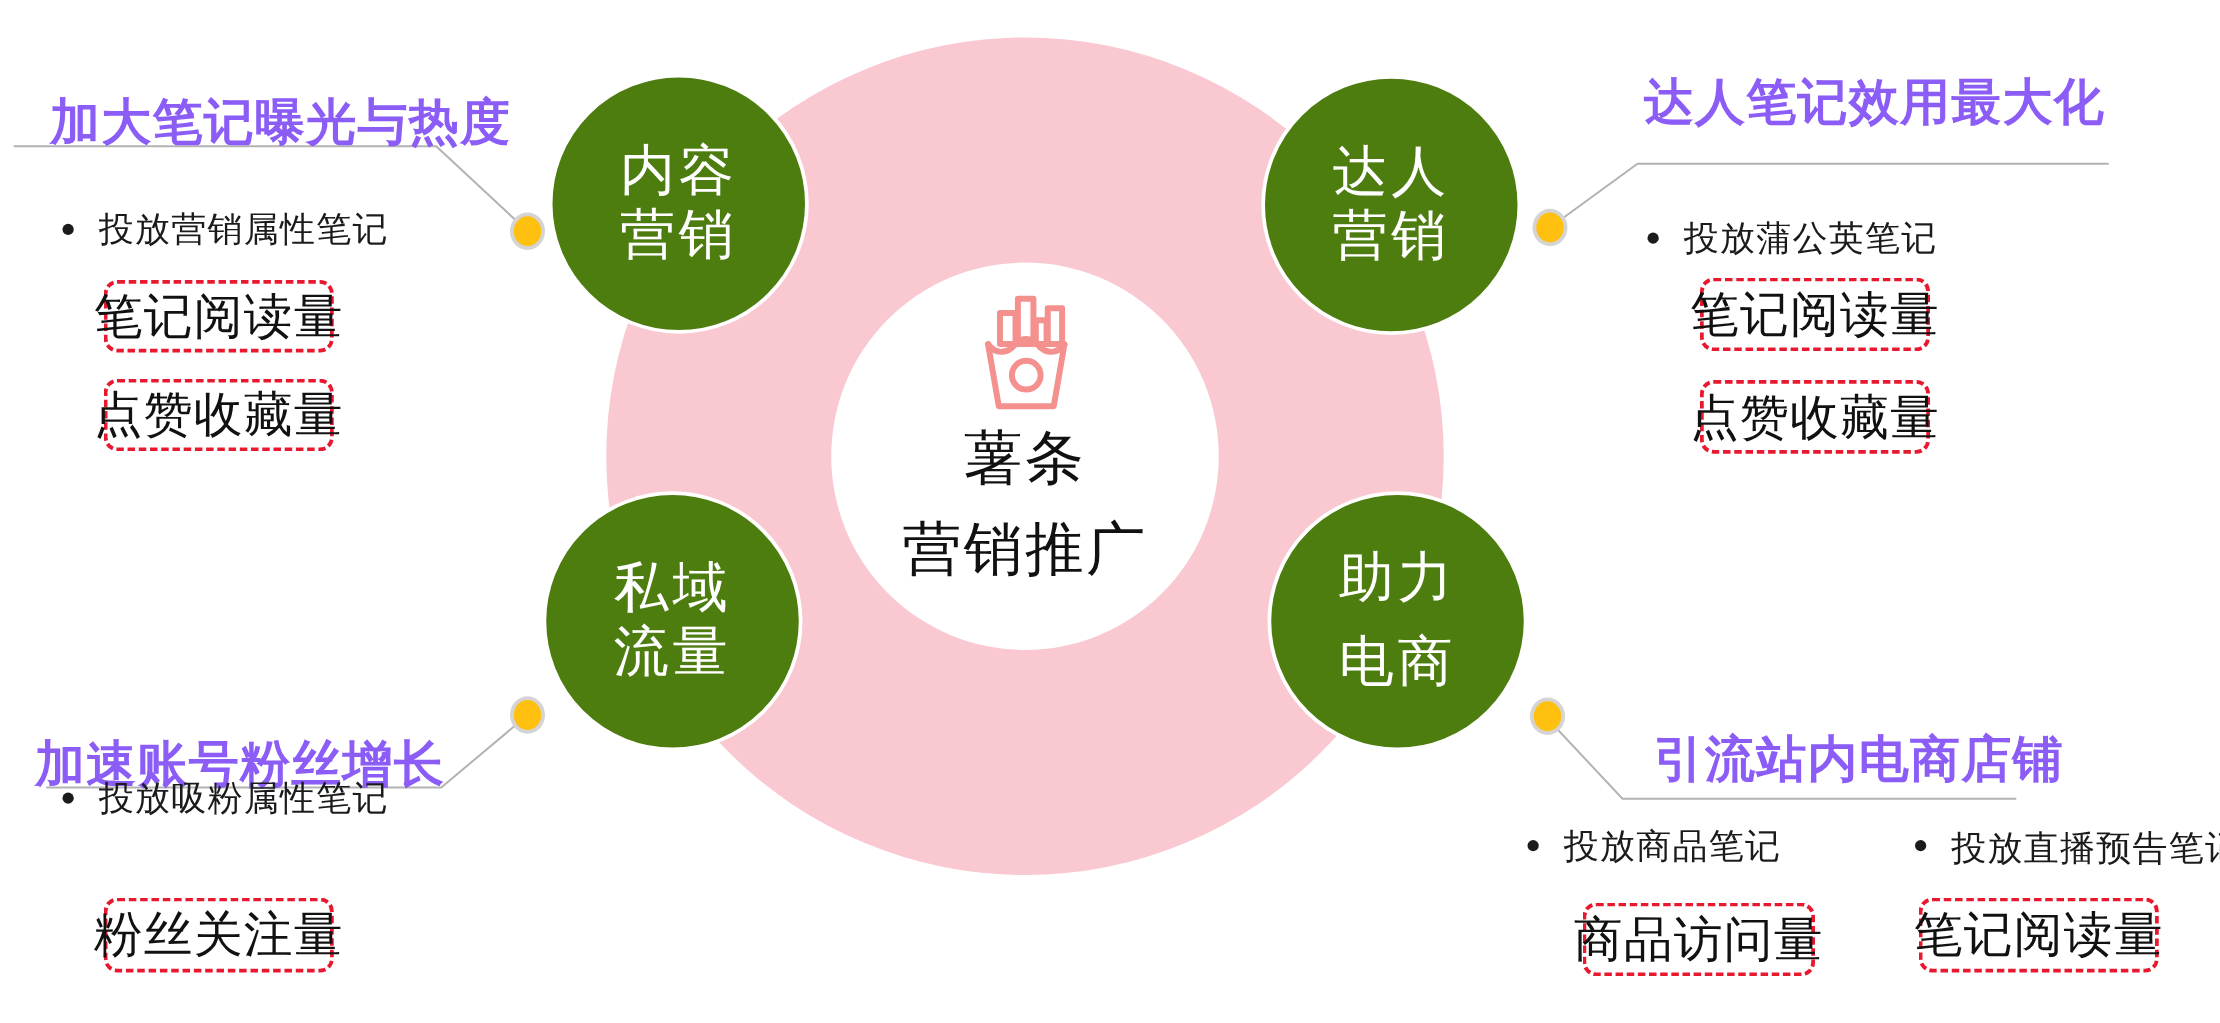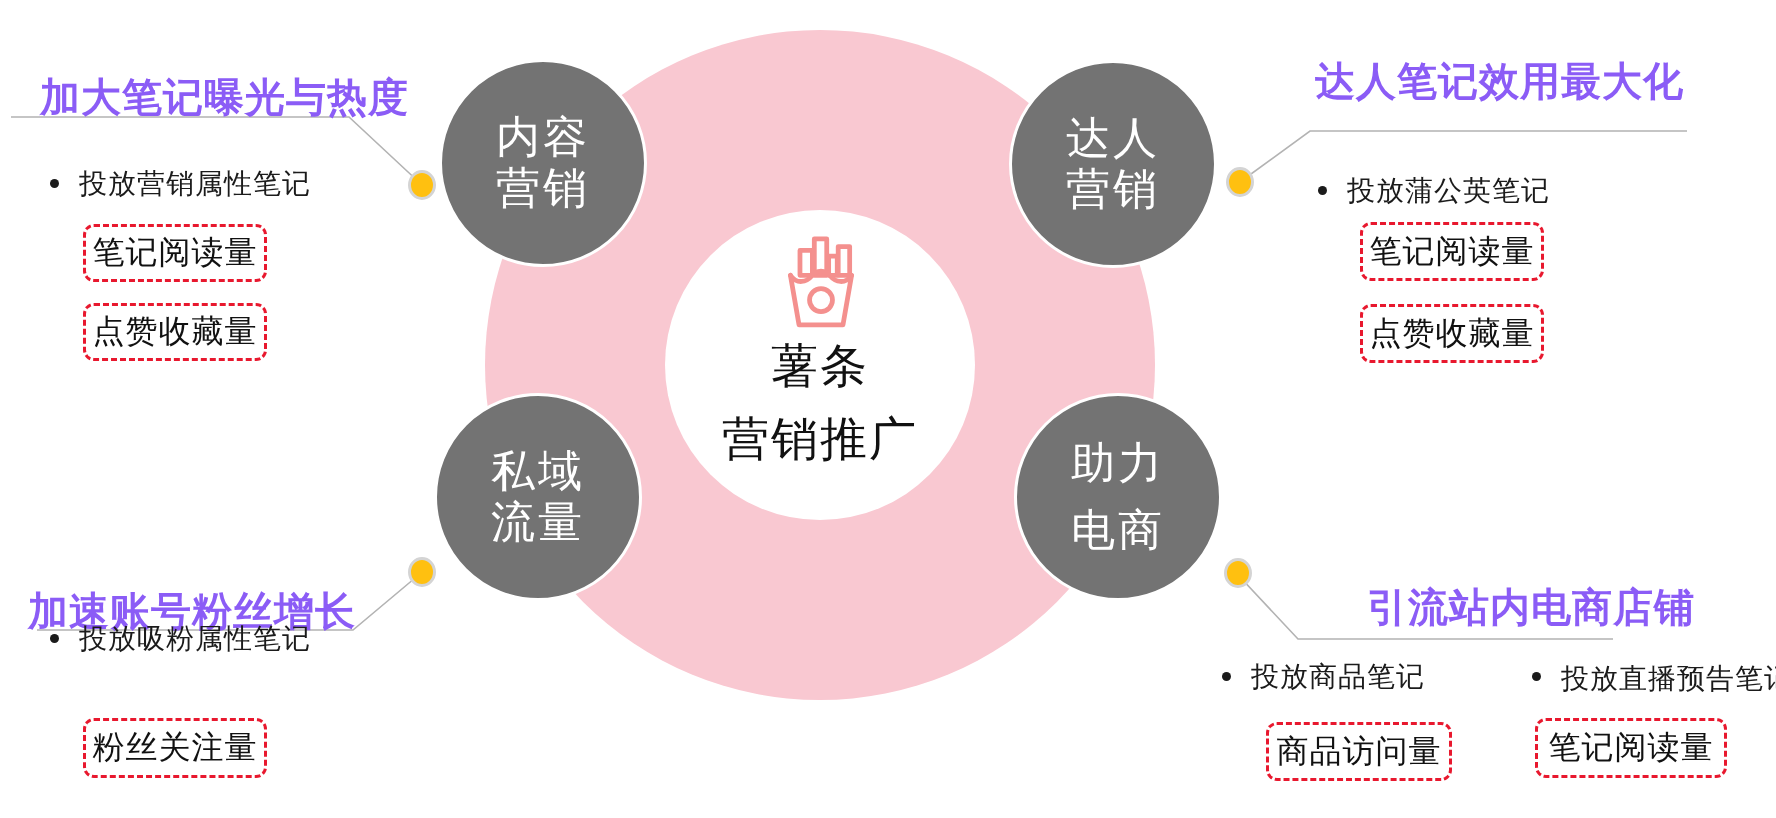--- a/index.html
+++ b/index.html
@@ -19,21 +19,21 @@
     background:#ffffff;z-index:3;
   }
   .center-icon{position:absolute;left:778px;top:233px;z-index:4;}
   .center-line{position:absolute;left:620px;width:400px;text-align:center;
     font-size:47px;color:#111;z-index:4;letter-spacing:2px;}
   .center-line.l1{top:335px;}
   .center-line.l2{top:408px;}
   
   .node{
     position:absolute;width:202px;height:202px;border-radius:50%;
-    background:#737373;border:3px solid #ffffff;box-sizing:content-box;
+    background:#4d7c0f;border:3px solid #ffffff;box-sizing:content-box;
     display:flex;flex-direction:column;align-items:center;justify-content:center;
     z-index:5;color:#fff;font-size:44px;line-height:1.15;letter-spacing:3px;font-weight:500;
     text-align:center;
   }
   .node.tl{left:439px;top:59px;}
   .node.tr{left:1009px;top:60px;}
   .node.bl{left:434px;top:393px;}
   .node.br{left:1014px;top:393px;gap:16px;}
   
   .ydot{
@@ -52,21 +52,21 @@
   }
   .bullet .bdot{
     width:9px;height:9px;border-radius:50%;background:#1b1b1b;
     margin:14px 20px 0 0;flex:0 0 auto;
   }
   .bullet.small{font-size:28px;}
   .bullet.small .bdot{margin-top:12px;}
   
   .metric{
     position:absolute;display:flex;align-items:center;justify-content:center;
-    border:3px dashed #E8182E;border-radius:11px;font-size:32px;color:#111;
+    border:3px dashed #E8182E;border-radius:11px;font-size:39px;color:#111;
     letter-spacing:1px;white-space:nowrap;z-index:7;background:#fff0;
   }
 </style>
 </head>
 <body>
 
 <div class="canvas">
 
   <svg class="lines" viewBox="0 0 1776 818" xmlns="http://www.w3.org/2000/svg">
     <polyline points="11,117 349,117 422,185" fill="none" stroke="#B3B3B3" stroke-width="1.6"></polyline>
@@ -131,21 +131,21 @@
   <div class="metric" style="left:1360px;top:222px;width:178px;height:53px;">笔记阅读量</div>
   <div class="metric" style="left:1360px;top:304px;width:178px;height:53px;">点赞收藏量</div>
 
   <div class="sec-title" style="left:28px;top:584px;">加速账号粉丝增长</div>
   <div class="bullet" style="left:50px;top:620px;">
     <span class="bdot"></span>
     <span>投放吸粉属性笔记</span>
   </div>
   <div class="metric" style="left:83px;top:718px;width:178px;height:54px;">粉丝关注量</div>
 
-  <div class="sec-title" style="left:1323px;top:580px;margin-left:44px;">引流站内电商店铺</div>
+  <div class="sec-title" style="left:1323px;top:580px;">引流站内电商店铺</div>
   <div class="bullet" style="left:1222px;top:658px;">
     <span class="bdot"></span>
     <span>投放商品笔记</span>
   </div>
   <div class="bullet small" style="left:1532px;top:660px;">
     <span class="bdot"></span>
     <span>投放直播预告笔记</span>
   </div>
   <div class="metric" style="left:1266px;top:722px;width:180px;height:53px;">商品访问量</div>
   <div class="metric" style="left:1535px;top:718px;width:186px;height:54px;">笔记阅读量</div>

